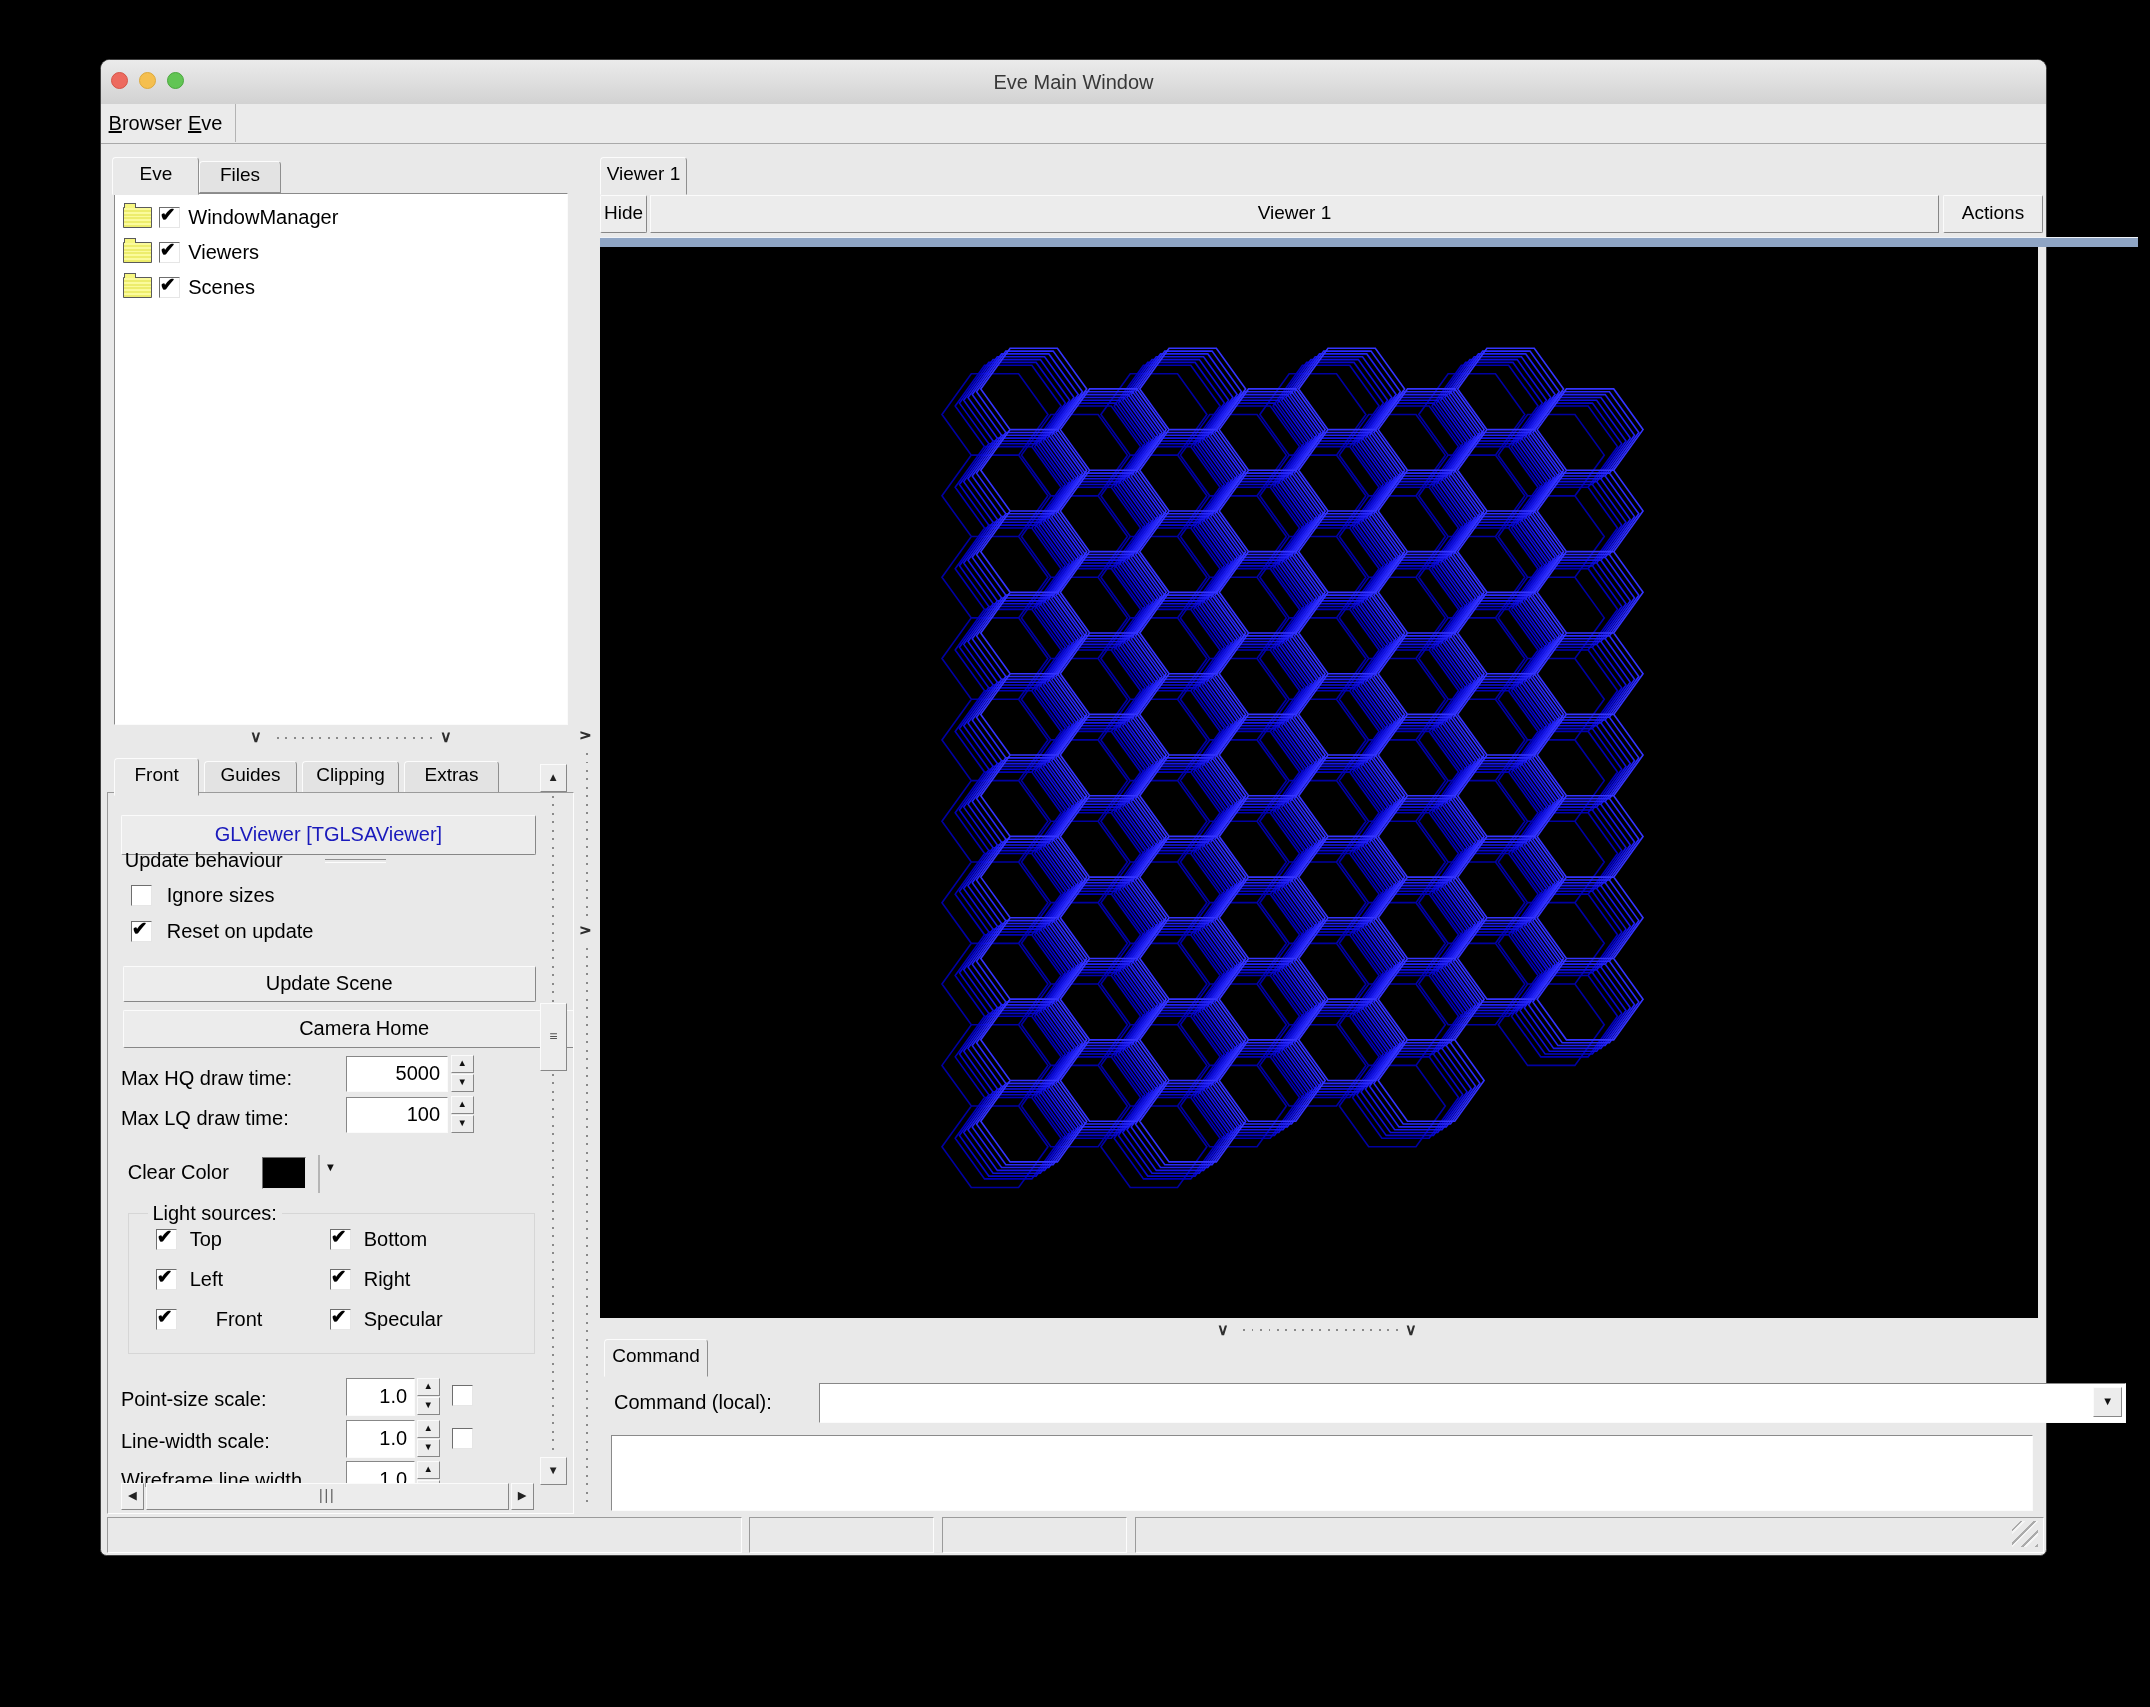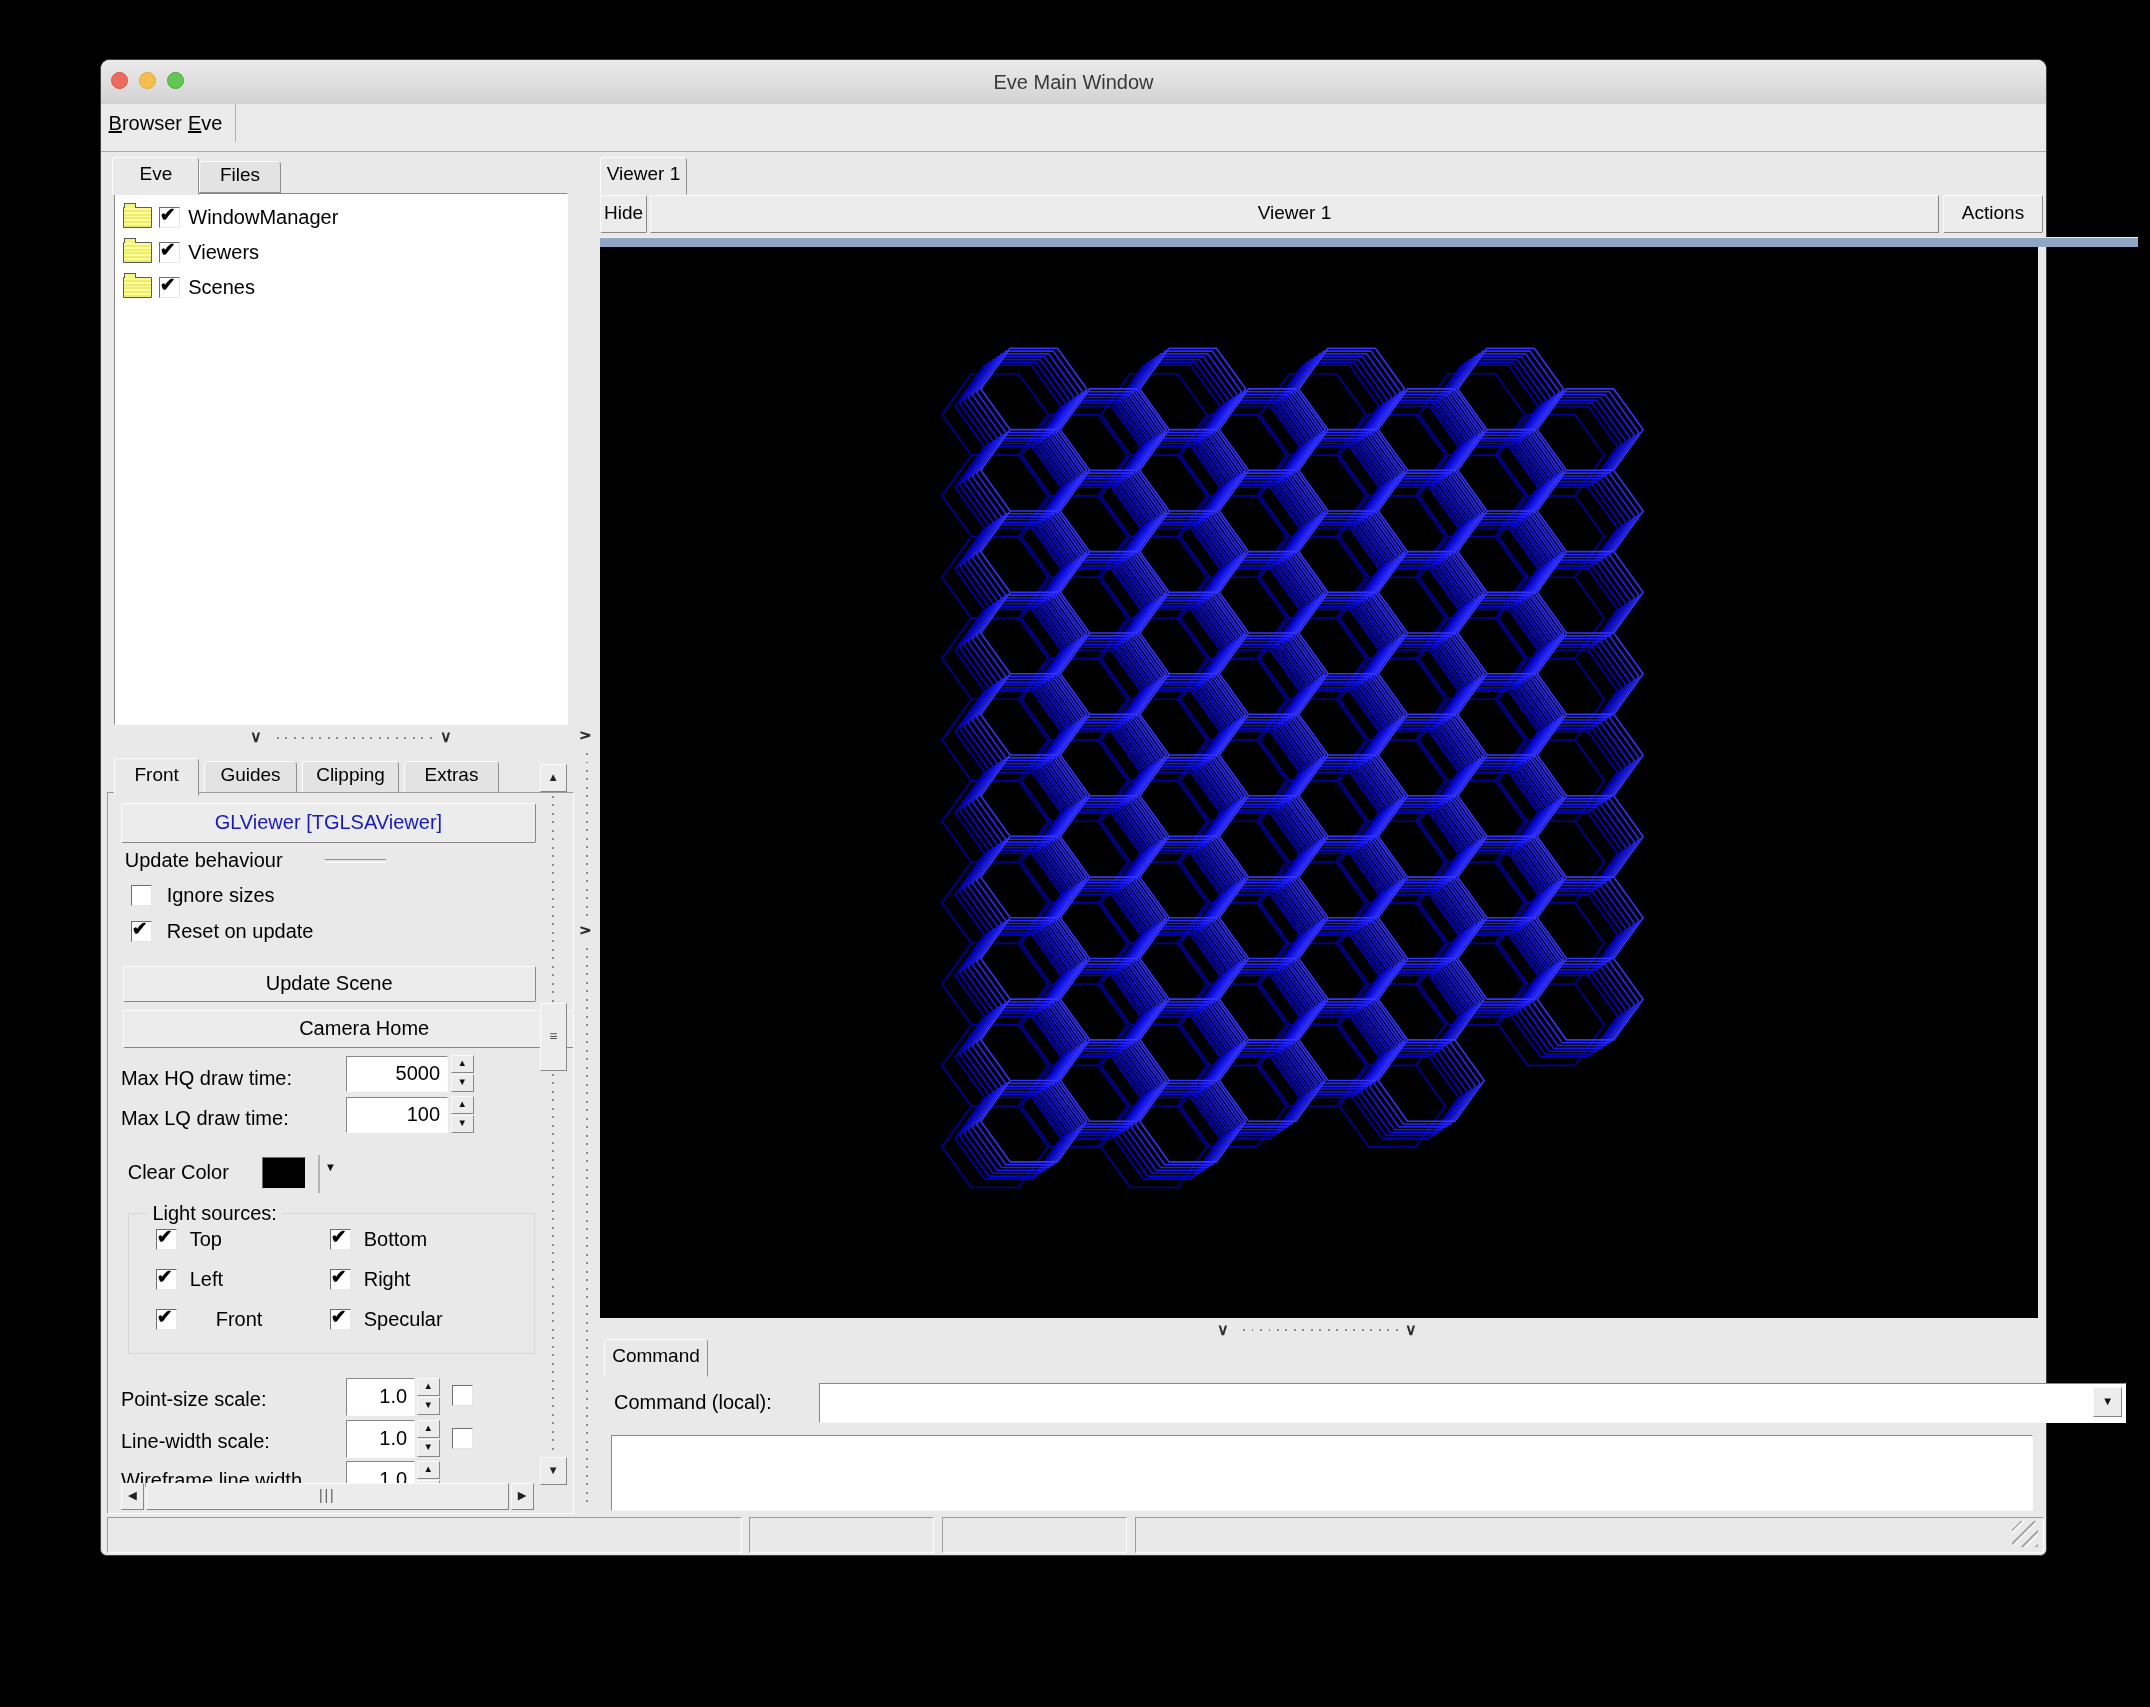--- a/index.html
+++ b/index.html
@@ -11,21 +11,21 @@
   .titlebar{position:absolute;left:0;top:0;width:100%;height:44px;
             background:linear-gradient(#ebebeb,#d2d2d2);border-bottom:0.9px solid #a2a2a2;
             border-radius:8.5px 8.5px 0 0;}
   .tl{position:absolute;top:12.3px;width:17px;height:17px;border-radius:50%;box-sizing:border-box;}
   .tl.red{left:10.4px;background:#ed6a5f;border:0.9px solid #d55548;}
   .tl.yellow{left:38px;background:#f5bf4f;border:0.9px solid #dda93c;}
   .tl.green{left:66px;background:#62c554;border:0.9px solid #4aa73e;}
   .wtitle{position:absolute;left:0;right:0;top:0;height:44px;line-height:44px;text-align:center;
           font-size:20px;color:#383838;}
   
-  .menubar{position:absolute;left:0;top:44px;width:100%;height:48px;background:#ebebeb;
+  .menubar{position:absolute;left:0;top:44px;width:100%;height:40px;background:#ebebeb;
            border-bottom:1.9px solid #a9a9a9;box-sizing:border-box;}
   .menubox{position:absolute;left:0;top:0;height:38px;width:134px;border-right:1.9px solid #b3b3b3;}
   .mi{position:absolute;top:0;height:38px;line-height:38px;font-size:20px;cursor:default;}
   .ul{text-decoration:underline;}
   .btn{position:absolute;background:#ececec;border:1.9px solid;border-color:#fbfbfb #878787 #878787 #fbfbfb;
        box-sizing:border-box;font-size:20px;text-align:center;border-radius:1.9px;}
   .tab{position:absolute;background:#e9e9e9;border:1.9px solid;border-color:#fcfcfc #8f8f8f #e9e9e9 #fcfcfc;
        border-radius:3.8px 3.8px 0 0;font-size:19px;text-align:center;box-sizing:border-box;z-index:6;}
   .tab.inactive{background:#e3e3e3;border-bottom:1.9px solid #8f8f8f;z-index:1;}
   
@@ -131,21 +131,21 @@
     <div class="chev" style="left:149px;top:667px;">∨</div>
     <div class="dots-h" style="left:176px;top:677px;width:157px;"></div>
     <div class="chev" style="left:339px;top:667px;">∨</div>
 
     <div class="tab" style="left:13.2px;top:698px;width:85px;height:38px;line-height:32px;">Front</div>
     <div class="tab inactive" style="left:103px;top:701px;width:93px;height:32px;line-height:26.5px;">Guides</div>
     <div class="tab inactive" style="left:201px;top:701px;width:97px;height:32px;line-height:26.5px;">Clipping</div>
     <div class="tab inactive" style="left:303px;top:701px;width:95px;height:32px;line-height:26.5px;">Extras</div>
 
     <div class="style-body">
-      <div class="btn" style="left:13.2px;top:10px;width:415px;height:40px;line-height:36px;color:#1a1abc;">GLViewer [TGLSAViewer]</div>
+      <div class="btn" style="left:13.2px;top:22px;width:415px;height:40px;line-height:36px;color:#1a1abc;">GLViewer [TGLSAViewer]</div>
 
       <div class="plabel" style="left:17px;top:55px;">Update behaviour</div>
       <div class="gline" style="left:217px;top:66px;width:61px;"></div>
 
       <span class="cb" style="left:23px;top:92px;"></span>
       <span class="cblabel" style="left:59px;top:91px;">Ignore sizes</span>
       <span class="cb checked" style="left:23px;top:128px;"></span>
       <span class="cblabel" style="left:59px;top:127px;">Reset on update</span>
 
       <div class="btn" style="left:15px;top:173px;width:413px;height:36px;line-height:32px;">Update Scene</div>

